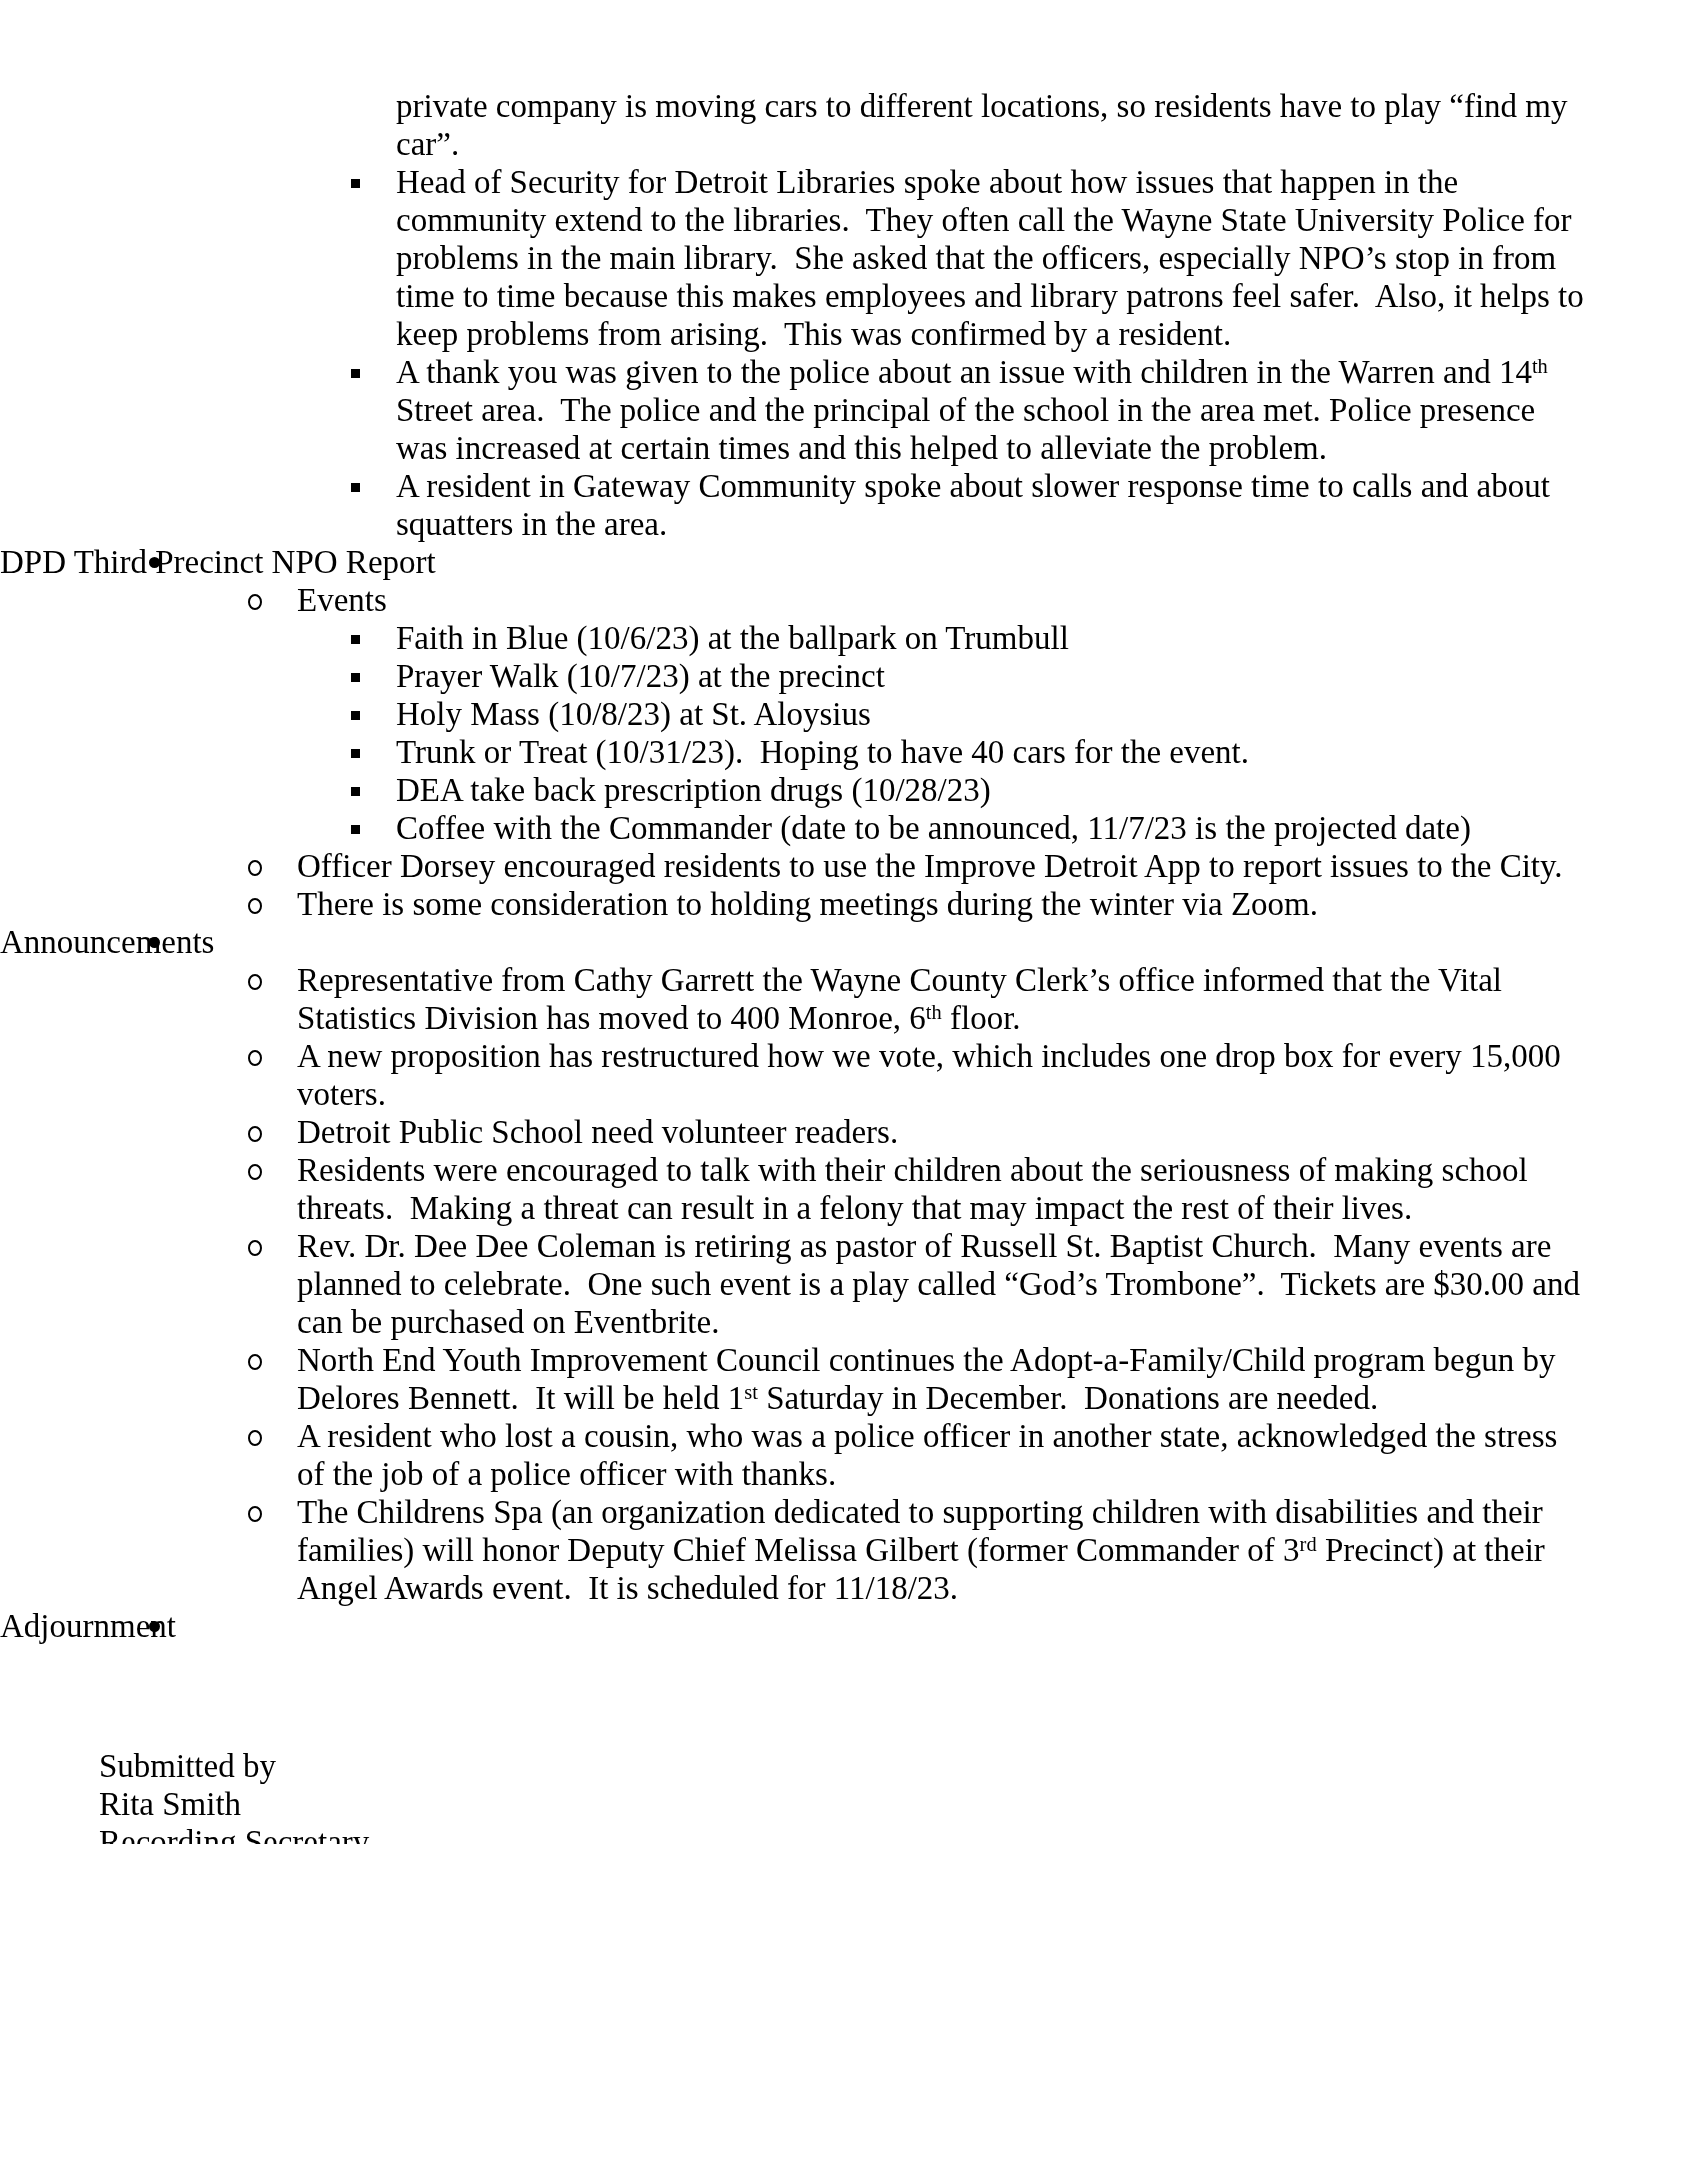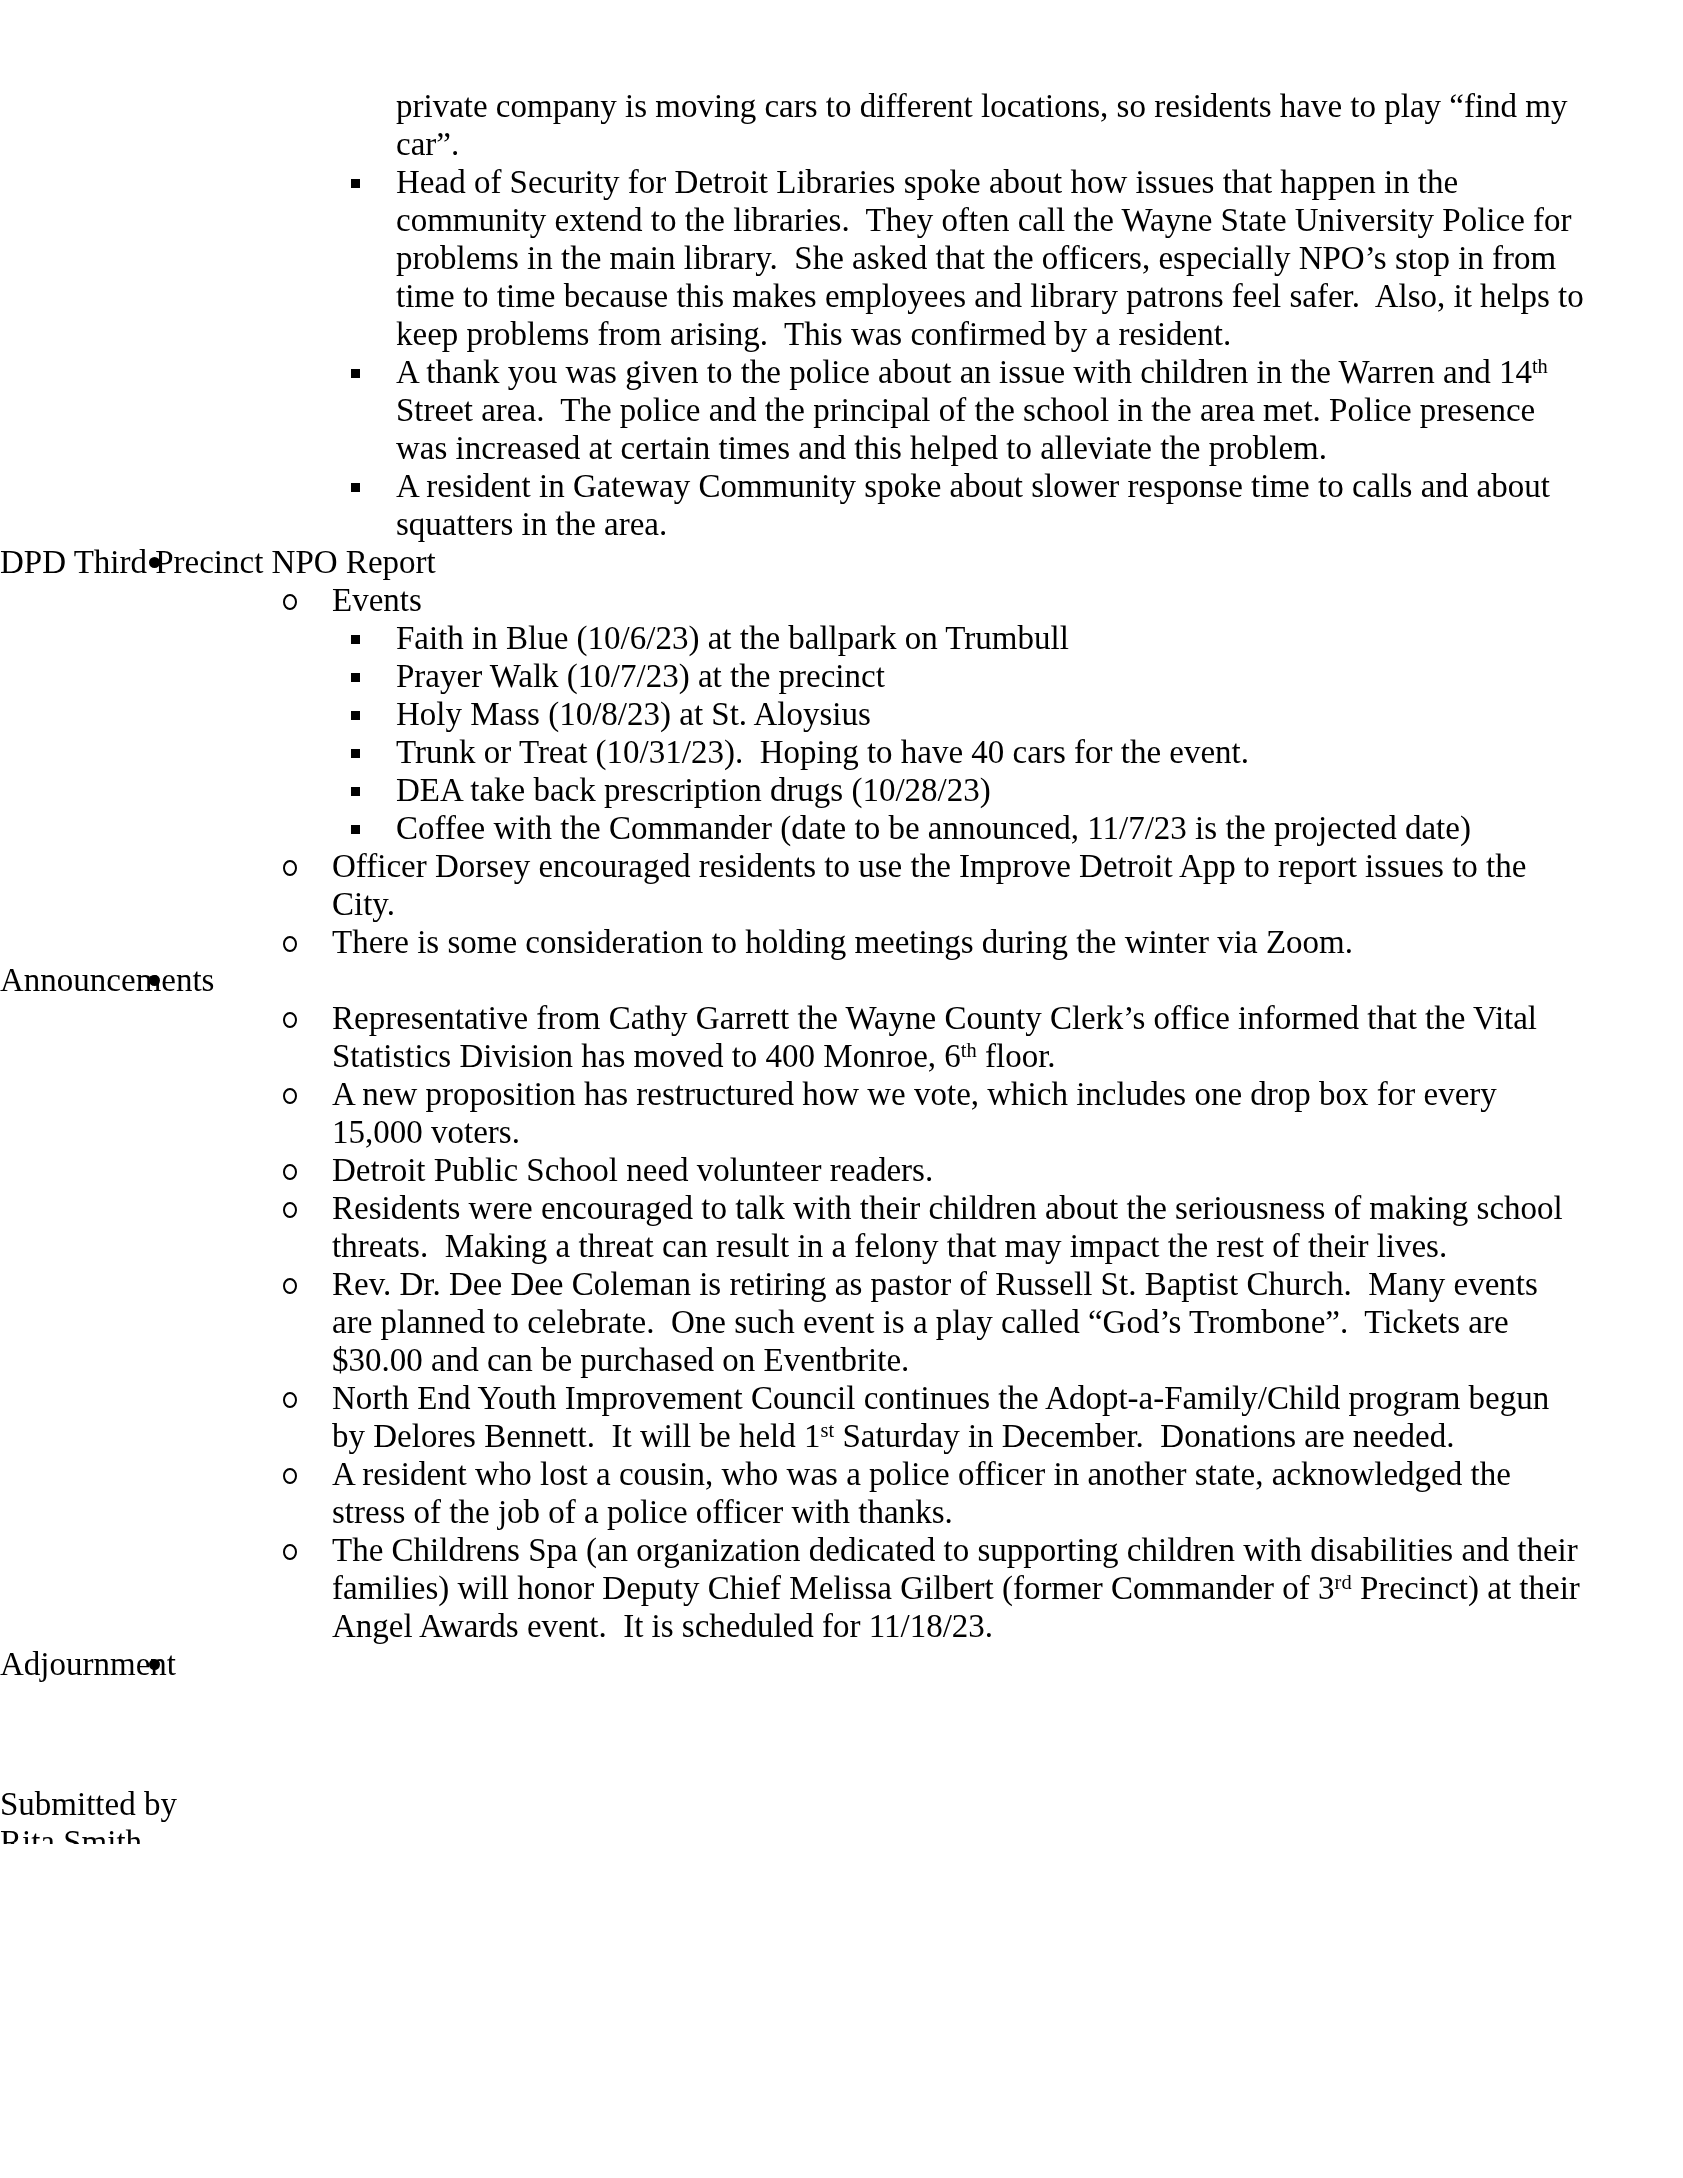--- a/index.html
+++ b/index.html
@@ -15,32 +15,32 @@
     overflow: hidden;
   }
   .content {
     position: absolute;
     top: 87px;
     left: 0;
     width: 1584px; 
   }
   .li { position: relative; }
   .pl1 { }
-  .pl2 { padding-left: 297px; margin-left: 35px; }
+  .pl2 { padding-left: 297px; }
   .pl3 { padding-left: 396px; }
   .li-text { white-space: pre-wrap; }
   .marker { position: absolute; display: block; }
   .m1 { left: 149px; }
   .m2 { left: 248px; }
   .m3 { left: 351px; }
   .m-disc   { width: 11px; height: 11px; top: 14px; background: #000; border-radius: 50%; }
   .m-circle { width: 10px; height: 12px; top: 13px; border: 2px solid #000; border-radius: 50%; background: transparent; box-sizing: content-box; }
   .m-square { width: 9px;  height: 9px;  top: 16px; background: #000; }
   sup { font-size: 0.62em; line-height: 0; vertical-align: baseline; position: relative; top: -0.5em; }
-  .signature { margin-top: 102px; }
+  .signature { margin-top: 102px; padding-left: 99px; }
   .footer {
     position: absolute;
     top: 2039px;
     left: 0;
     width: 1683px;
     text-align: center;
   }
 </style>
 </head>
 <body>

